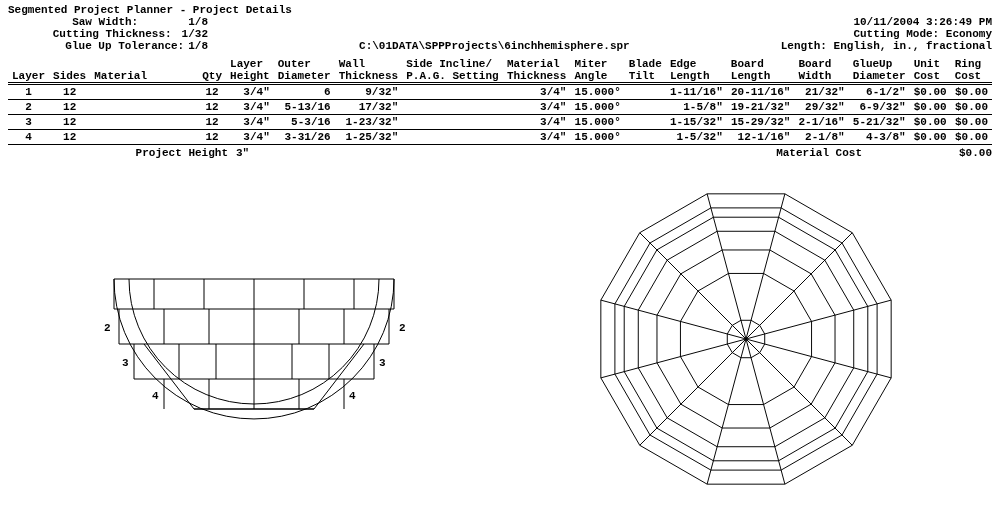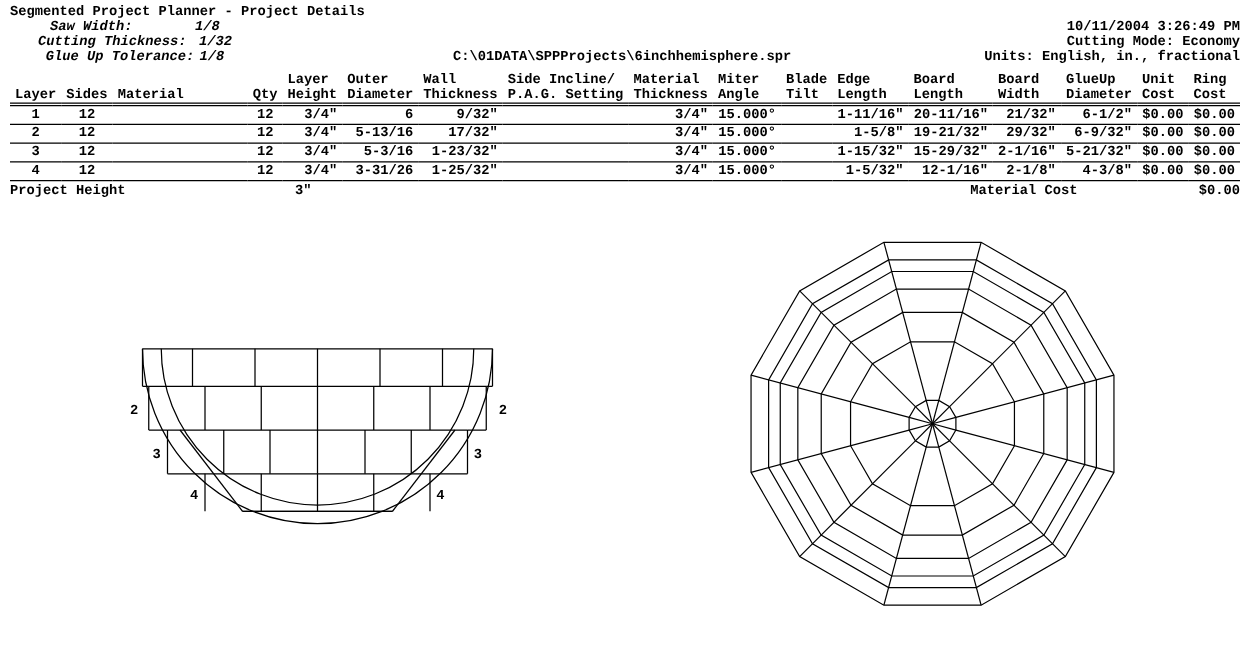--- a/index.html
+++ b/index.html
@@ -8,21 +8,21 @@
     font-weight: bold;
     background: white;
     color: black;
     margin: 0;
     padding: 4px 8px;
     width: 1000px;
     box-sizing: border-box;
   }
   .header-title { text-align: left; }
   .header-row { display: flex; justify-content: space-between; }
-  .header-left { text-align: center; font-style: italic; }
+  .header-left { text-align: right; }
   .header-center { text-align: center; flex: 1; }
   .header-right { text-align: center; white-space: nowrap; }
   table.data {
     border-collapse: collapse;
     width: 100%;
     font-family: "Courier New", monospace;
     font-size: 11px;
     font-weight: bold;
     margin-top: 6px;
   }
@@ -35,21 +35,21 @@
   }
   table.data td {
     text-align: right;
     padding: 1px 4px;
     border-bottom: 1px solid black;
     white-space: nowrap;
   }
   table.data td.center { text-align: center; }
   table.data td.left { text-align: left; }
   .footer-row { display: flex; margin-top: 2px; }
-  .footer-left { width: 220px; padding-right: 8px; }
+  .footer-left { width: 220px; text-align: right; padding-right: 8px; }
   .footer-val { width: 60px; text-align: left; }
   .footer-mid { flex:1; }
   .footer-label2 { text-align: right; padding-right: 70px;}
   .footer-cost { width: 60px; text-align: right; }
   .diagrams {
     display: flex;
     justify-content: space-around;
     align-items: center;
     margin-top: 20px;
   }
@@ -71,21 +71,21 @@
   <div class="header-left" style="width:200px;">
     <div><span>Cutting Thickness:</span><span style="display:inline-block;width:10px;"></span><span>1/32</span></div>
   </div>
   <div class="header-right">Cutting Mode: Economy</div>
 </div>
 <div class="header-row">
   <div class="header-left" style="width:200px;">
     <div><span>Glue Up Tolerance:</span><span style="display:inline-block;width:4px;"></span><span>1/8</span></div>
   </div>
   <div class="header-center">C:\01DATA\SPPProjects\6inchhemisphere.spr</div>
-  <div class="header-right">Units: English, in., fractional</div>
+  <div class="header-right">Length: English, in., fractional</div>
 </div>
 
 <table class="data">
   <thead>
     <tr>
       <th>Layer</th>
       <th>Sides</th>
       <th style="width:100px;">Material</th>
       <th>Qty</th>
       <th>Layer<br>Height</th>

